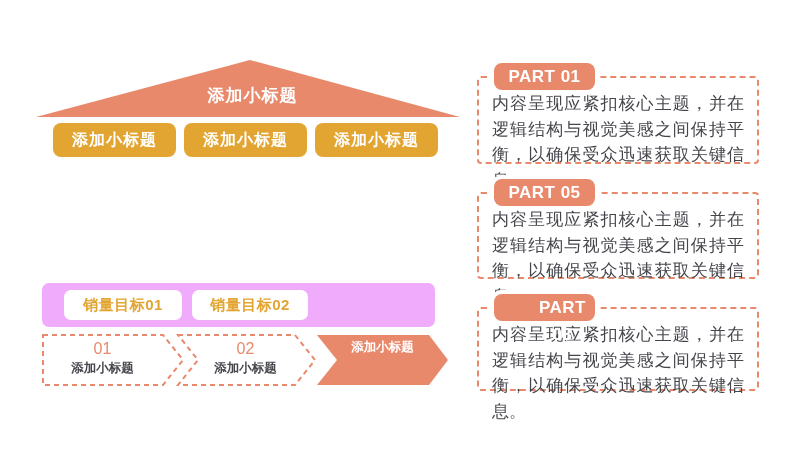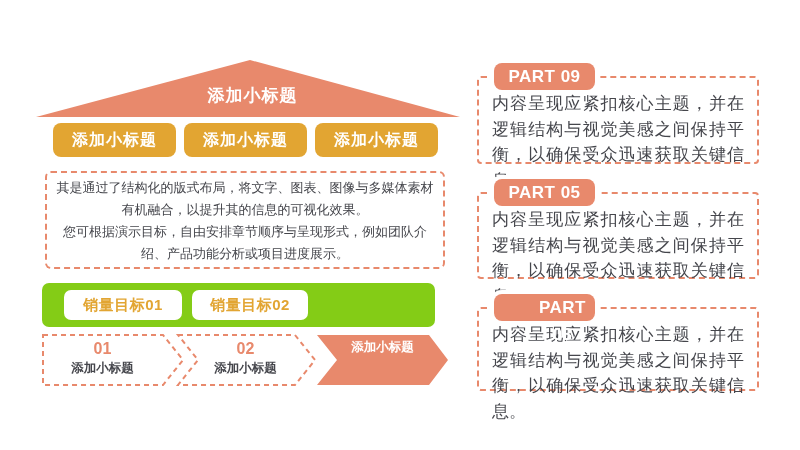--- a/index.html
+++ b/index.html
@@ -24,35 +24,35 @@
   .room.r2 { left:184px; }
   .room.r3 { left:315px; }
   .desc-box {
     position:absolute; left:45px; top:171px; width:400px; height:98px;
     border:2px dashed #E8896C; border-radius:6px;
     padding:4px 9px; text-align:center;
     color:#45464C; font-size:13px; line-height:22px;
   }
   .goal-bar {
     position:absolute; left:42px; top:283px; width:393px; height:44px;
-    background:#84cc16; border-radius:7px;
+    background:#f0abfc; border-radius:7px;
   }
   .goal-btn {
     position:absolute; top:7px; height:30px; background:#ffffff;
     border-radius:7px; color:#E2A532; font-weight:bold; font-size:15px;
     text-align:center; line-height:30px; letter-spacing:0.5px;
   }
   .goal-btn.g1 { left:22px;  width:118px; }
   .goal-btn.g2 { left:150px; width:116px; }
   .goal-btn.g3 { left:275px; width:103px; }
   .steps-svg { position:absolute; left:40px; top:333px; width:412px; height:54px; }
   .step-text {
     position:absolute; top:338px; width:95px; text-align:center;
   }
-  .step-text .num   { font-size:16px; font-weight:bold; color:#E8896C; line-height:21px; }
+  .step-text .num   { font-size:16px; font-weight:normal; color:#E8896C; line-height:21px; }
   .step-text .lbl   { font-size:12.5px; font-weight:bold; color:#45464C; line-height:19px; }
   .step-text.s1 { left:55px; }
   .step-text.s2 { left:198px; }
   .step-text.s3 { left:335px; }
   .step-text.s3 .num, .step-text.s3 .lbl { color:#ffffff; }
   
   .part-box {
     position:absolute; left:477px; width:282px;
     border:2px dashed #E8896C; border-radius:4px;
     padding:13px 13px 0 13px;
@@ -78,24 +78,20 @@
 
   <svg class="roof-svg" viewBox="0 0 424 62" aria-hidden="true">
     <polygon points="214,3 424,60 0,60" fill="#E8896C"></polygon>
   </svg>
   <div class="roof-label">添加小标题</div>
 
   <div class="room r1">添加小标题</div>
   <div class="room r2">添加小标题</div>
   <div class="room r3">添加小标题</div>
 
-  <div class="desc-box">
-    <p>其是通过了结构化的版式布局，将文字、图表、图像与多媒体素材有机融合，以提升其的信息的可视化效果。</p>
-    <p>您可根据演示目标，自由安排章节顺序与呈现形式，例如团队介绍、产品功能分析或项目进度展示。</p>
-  </div>
 
   <div class="goal-bar">
     <div class="goal-btn g1">销量目标01</div>
     <div class="goal-btn g2">销量目标02</div>
   </div>
 
   <svg class="steps-svg" viewBox="0 0 412 54" aria-hidden="true">
     <polygon points="3,2 123,2 143,27 123,52 3,52" fill="#ffffff" stroke="#E8896C" stroke-width="2" stroke-dasharray="5 4"></polygon>
     <polygon points="138,2 255,2 275,27 255,52 138,52 158,27" fill="#ffffff" stroke="#E8896C" stroke-width="2" stroke-dasharray="5 4"></polygon>
     <polygon points="277,2 389,2 408,27 389,52 277,52 297,27" fill="#E8896C"></polygon>
@@ -109,21 +105,21 @@
     <div class="num">02</div>
     <div class="lbl">添加小标题</div>
   </div>
   <div class="step-text s3">
     <div class="lbl">添加小标题</div>
   </div>
 
   <div class="part-box p1">
     <span>内容呈现应紧扣核心主题，并在逻辑结构与视觉美感之间保持平衡，以确保受众迅速获取关键信息。</span>
   </div>
-  <div class="part-badge b1">PART 09</div>
+  <div class="part-badge b1">PART 01</div>
 
   <div class="part-box p2">
     <span>内容呈现应紧扣核心主题，并在逻辑结构与视觉美感之间保持平衡，以确保受众迅速获取关键信息。</span>
   </div>
   <div class="part-badge b2">PART 05</div>
 
   <div class="part-box p3">
     <span>内容呈现应紧扣核心主题，并在逻辑结构与视觉美感之间保持平衡，以确保受众迅速获取关键信息。</span>
   </div>
   <div class="part-badge b3">PART 03</div>

